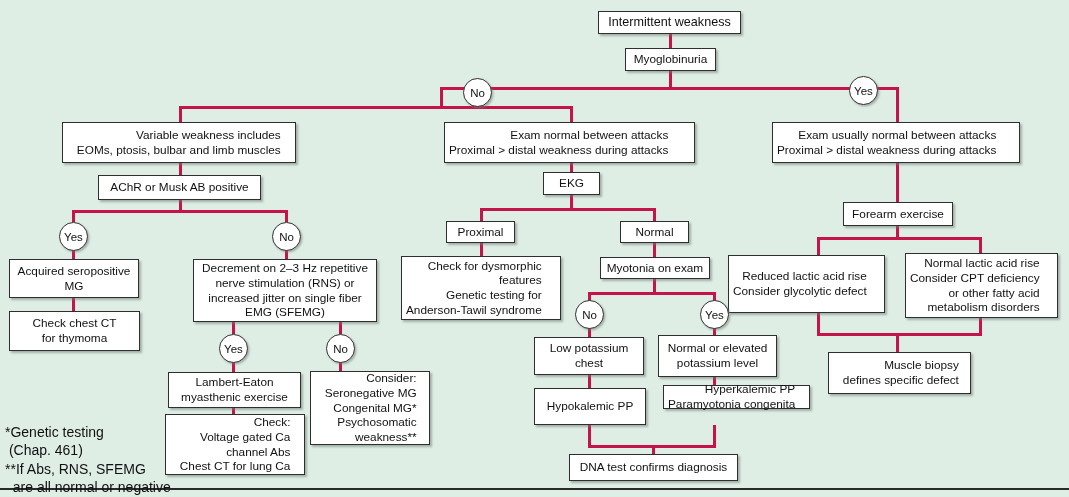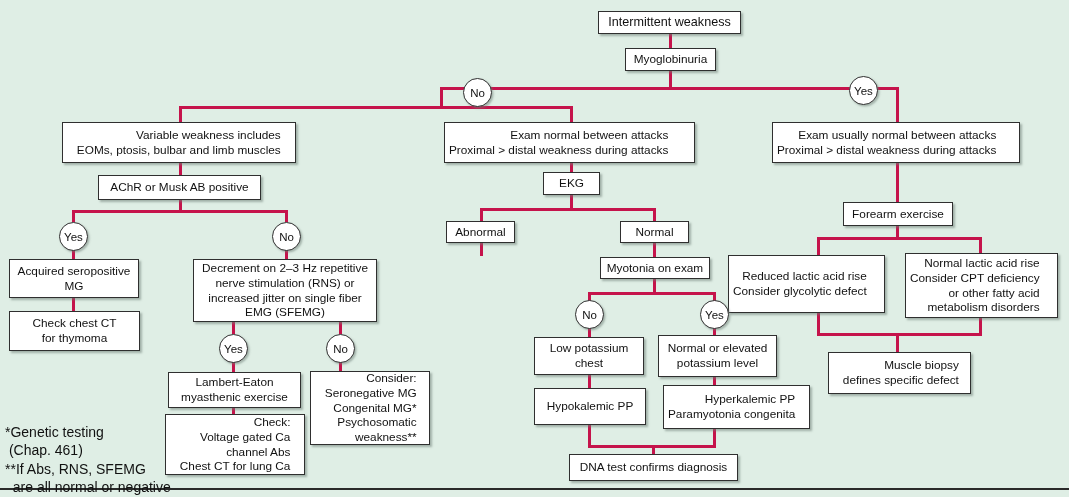--- a/index.html
+++ b/index.html
@@ -133,29 +133,33 @@
    channel Abs
    Chest CT for lung Ca</div>
   <div class="node left" style="left:310px;top:371px;width:120px;height:74px">Consider:
    Seronegative MG
    Congenital MG*
    Psychosomatic
    weakness**</div>
   <div class="node left" style="left:444px;top:122px;width:251px;height:41px">Exam normal between attacks
 Proximal &gt; distal weakness during attacks</div>
   <div class="node" style="left:543px;top:172px;width:57px;height:23px">EKG</div>
-  <div class="node" style="left:446px;top:221px;width:69px;height:22px">Abnormal</div>
+  <div class="node" style="left:446px;top:221px;width:69px;height:22px">Proximal</div>
   <div class="node" style="left:620px;top:221px;width:69px;height:22px">Normal</div>
+  <div class="node left" style="left:401px;top:256px;width:160px;height:64px">Check for dysmorphic
+features
+Genetic testing for
+Anderson-Tawil syndrome</div>
   <div class="node" style="left:600px;top:257px;width:110px;height:22px">Myotonia on exam</div>
   <div class="node" style="left:534px;top:337px;width:110px;height:38px">Low potassium
 chest</div>
   <div class="node" style="left:534px;top:388px;width:112px;height:37px">Hypokalemic PP</div>
   <div class="node" style="left:658px;top:335px;width:119px;height:42px">Normal or elevated
 potassium level</div>
-  <div class="node left" style="left:663px;top:385px;width:147px;height:44px">Hyperkalemic PP
+  <div class="node left" style="left:663px;top:385px;width:147px;height:24px">Hyperkalemic PP
 Paramyotonia congenita</div>
   <div class="node" style="left:569px;top:454px;width:169px;height:27px">DNA test confirms diagnosis</div>
   <div class="node left" style="left:772px;top:122px;width:248px;height:41px">Exam usually normal between attacks
 Proximal &gt; distal weakness during attacks</div>
   <div class="node" style="left:843px;top:202px;width:110px;height:24px">Forearm exercise</div>
   <div class="node left" style="left:728px;top:255px;width:157px;height:58px">Reduced lactic acid rise
 Consider glycolytic defect</div>
   <div class="node left" style="left:905px;top:253px;width:153px;height:65px">Normal lactic acid rise
 Consider CPT deficiency
 or other fatty acid

